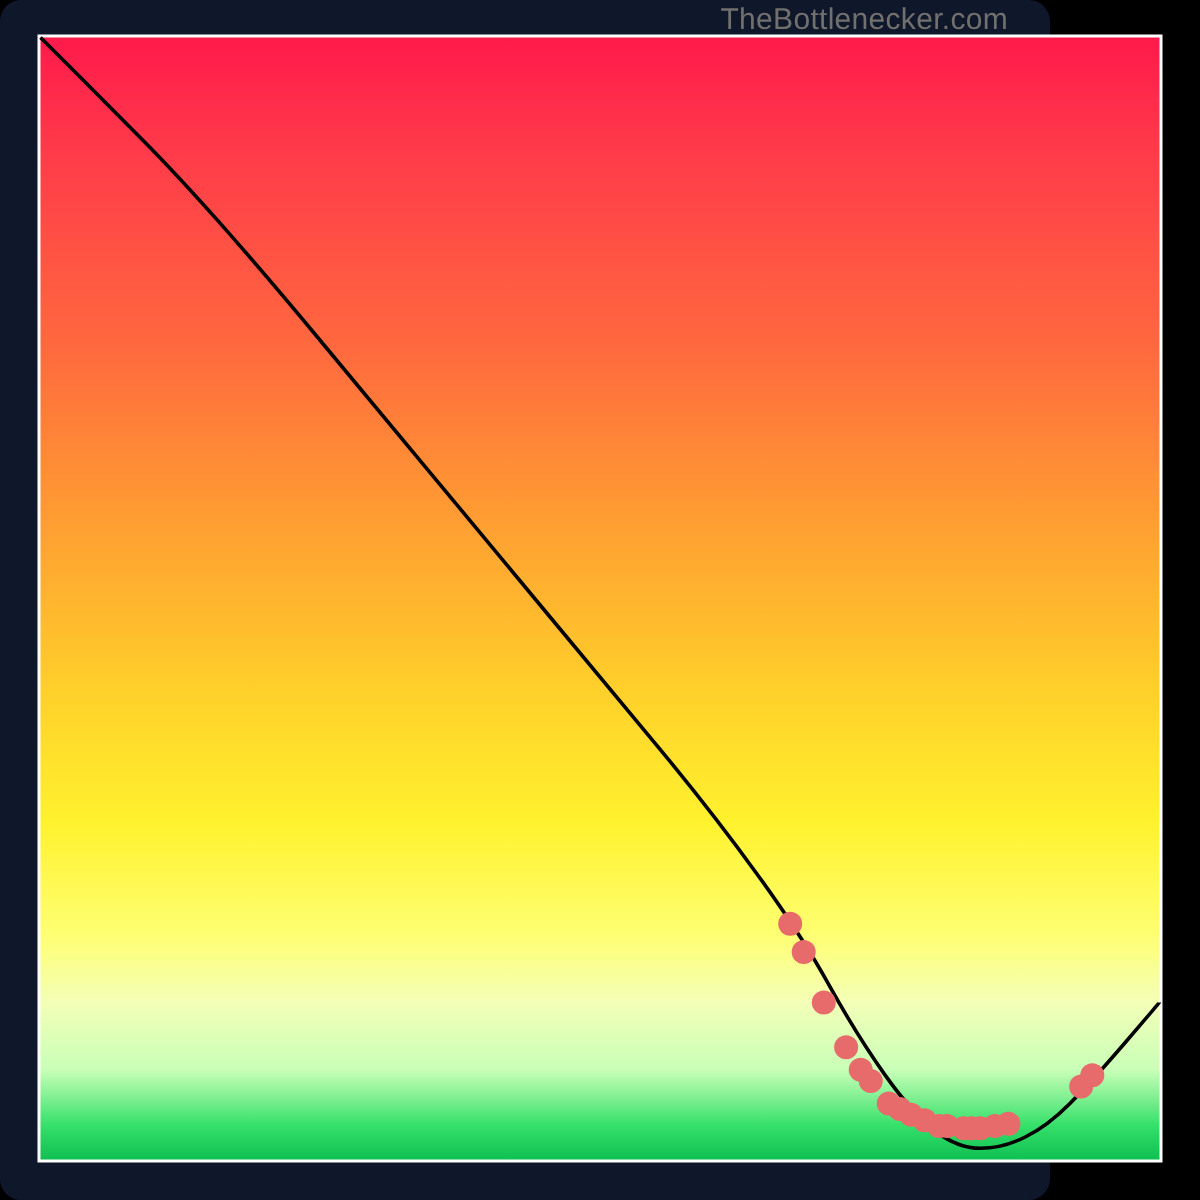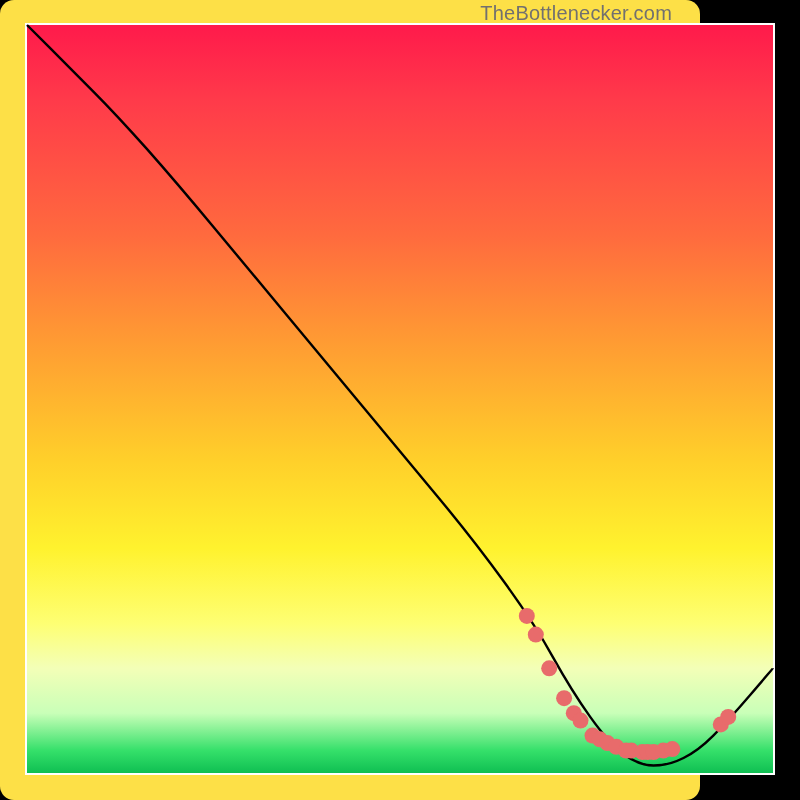--- a/index.html
+++ b/index.html
@@ -8,21 +8,21 @@
     width: 800px;
     height: 800px;
     background: #000;
     overflow: hidden;
     font-family: Arial, Helvetica, sans-serif;
   }
   .frame {
     position: relative;
     width: 700px;
     height: 800px;
-    background: #fde047;
+    background: #0f172a;
     border-radius: 14px;
   }
   .plot-border {
     position: absolute;
     left: 25px;
     top: 23px;
     width: 750px;
     height: 752px;
     background: #fff;
   }

